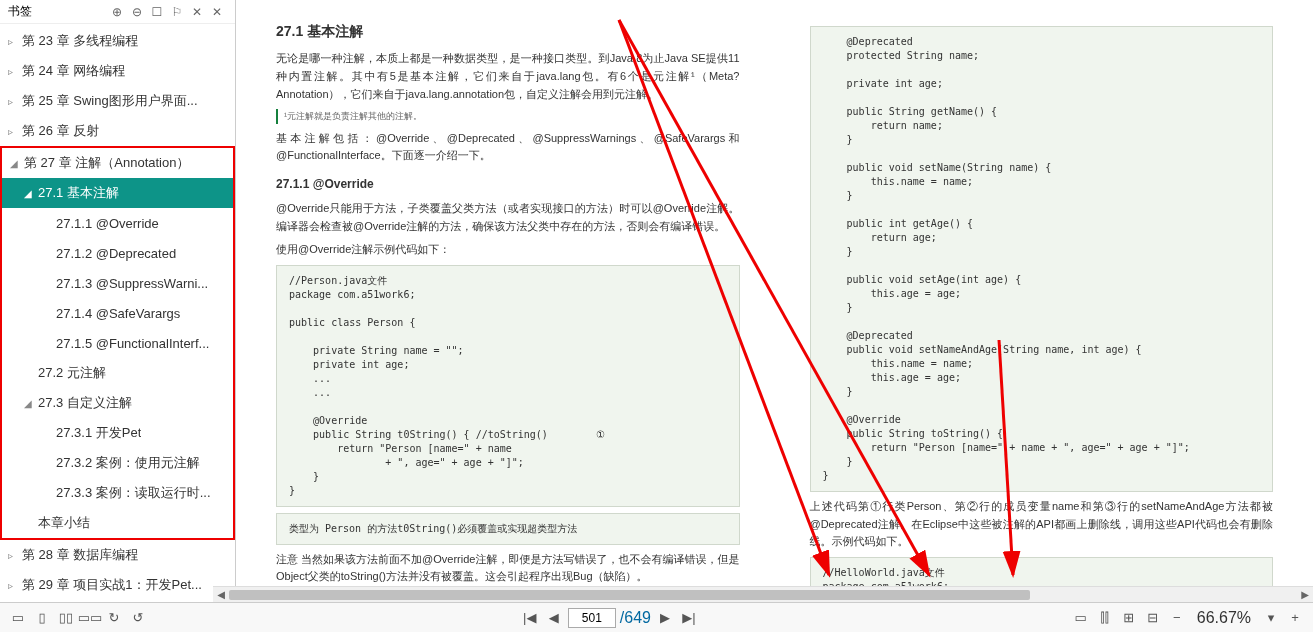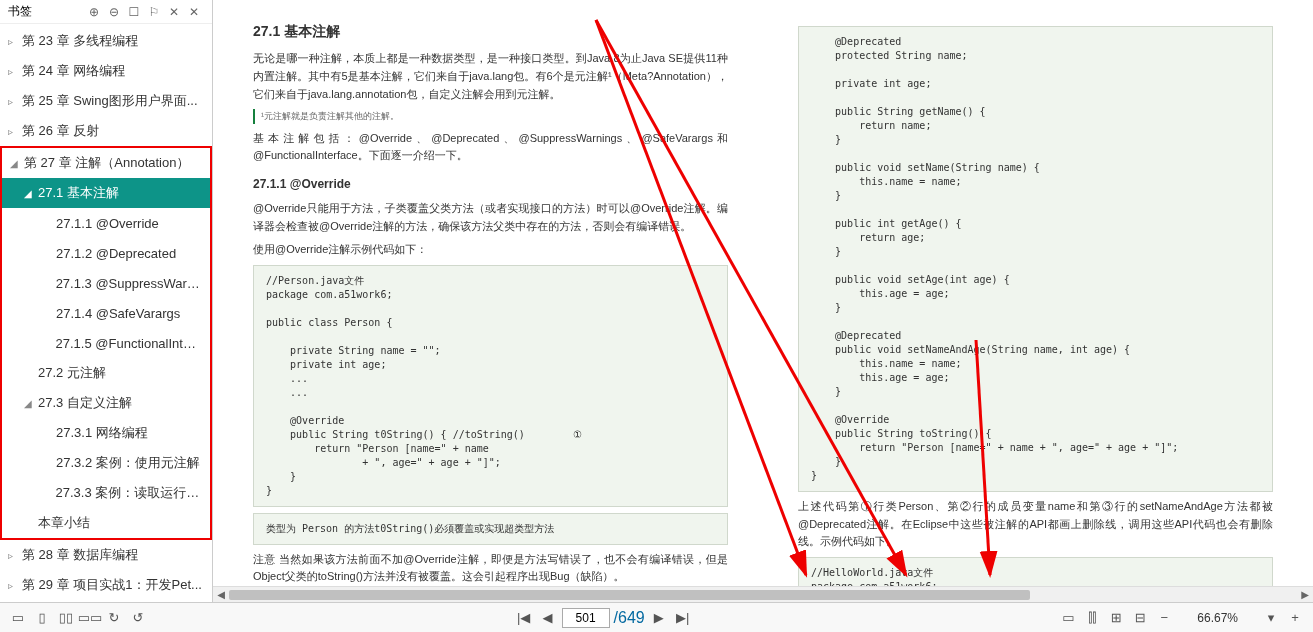--- a/index.html
+++ b/index.html
@@ -1,18 +1,18 @@
 <!DOCTYPE html>
 <html><head>
 <meta charset="utf-8">
 <style>
 * { margin: 0; padding: 0; box-sizing: border-box; }
 body { font-family: "Microsoft YaHei", sans-serif; font-size: 12px; background: #fff; width: 1313px; height: 632px; overflow: hidden; position: relative; }
 .container { display: flex; height: 602px; }
-.sidebar { width: 213px; border-right: 1px solid #ccc; display: flex; flex-direction: column; overflow: hidden; }
+.sidebar { width: 236px; border-right: 1px solid #ccc; display: flex; flex-direction: column; overflow: hidden; }
 .sidebar-header { display: flex; align-items: center; padding: 4px 8px; border-bottom: 1px solid #eee; height: 24px; }
 .sidebar-header .title { flex: 1; font-size: 12px; }
 .sidebar-header .icon { width: 16px; height: 16px; margin: 0 2px; color: #666; display: flex; align-items: center; justify-content: center; cursor: pointer; }
 .bookmark-tree { flex: 1; overflow-y: auto; padding-top: 2px; }
 .tree-item { display: flex; align-items: center; padding: 5px 8px; font-size: 13px; color: #333; cursor: pointer; white-space: nowrap; overflow: hidden; text-overflow: ellipsis; height: 30px; }
 .tree-item.selected { background: #0d9488; color: #fff; }
 .tree-item .chevron { width: 10px; margin-right: 4px; font-size: 10px; color: #888; }
 .tree-item.selected .chevron { color: #fff; }
 .tree-item .lbl { overflow: hidden; text-overflow: ellipsis; }
 .red-box { border: 2px solid #e00; }
@@ -27,21 +27,21 @@
 .page p { margin-bottom: 6px; text-align: justify; }
 .code-block { background: #f0f5ee; border: 1px solid #d0d8cc; padding: 8px 12px; font-family: monospace; font-size: 10px; line-height: 1.4; margin: 6px 0; white-space: pre; overflow: hidden; }
 .footnote { font-size: 9px; color: #666; margin: 6px 0; border-left: 2px solid #15803d; padding-left: 6px; }
 
 .footer { height: 30px; border-top: 1px solid #ccc; display: flex; align-items: center; padding: 0 8px; background: #f8f8f8; }
 .footer .left-icons, .footer .right-icons { display: flex; align-items: center; gap: 4px; }
 .footer .icon { width: 20px; height: 20px; display: flex; align-items: center; justify-content: center; color: #555; cursor: pointer; font-size: 13px; }
 .footer .pager { flex: 1; display: flex; align-items: center; justify-content: center; gap: 4px; }
 .footer input { width: 48px; height: 20px; text-align: center; border: 1px solid #aaa; font-size: 12px; }
 .footer .page-total { font-size: 16px; color: #0369a1; }
-.footer .zoom { font-size: 12px; color: #333; margin: 0 19px; }
+.footer .zoom { font-size: 16px; color: #333; margin: 0 6px; }
 .scrollbar-h { position: absolute; bottom: 30px; left: 213px; right: 0; height: 16px; background: #f0f0f0; border-top: 1px solid #ddd; display: flex; align-items: center; }
 .scrollbar-h .arrow { width: 16px; height: 14px; display: flex; align-items: center; justify-content: center; font-size: 10px; color: #666; cursor: pointer; }
 .scrollbar-h .track { flex: 1; height: 14px; position: relative; }
 .scrollbar-h .thumb { height: 10px; background: #c0c0c0; border-radius: 2px; margin-top: 2px; width: 75%; }
 svg.arrow-svg { position: absolute; top: 0; left: 213px; width: 1100px; height: 602px; pointer-events: none; }
 </style>
 </head>
 <body>
 
 <div class="container">
@@ -104,21 +104,21 @@
           <div class="tree-item indent-1">
             <span class="chevron"></span>
             <span class="lbl">27.2   元注解</span>
           </div>
           <div class="tree-item indent-1">
             <span class="chevron">◢</span>
             <span class="lbl">27.3   自定义注解</span>
           </div>
           <div class="tree-item indent-2">
             <span class="chevron"></span>
-            <span class="lbl">27.3.1   网络编程</span>
+            <span class="lbl">27.3.1   开发Pet</span>
           </div>
           <div class="tree-item indent-2">
             <span class="chevron"></span>
             <span class="lbl">27.3.2   案例：使用元注解</span>
           </div>
           <div class="tree-item indent-2">
             <span class="chevron"></span>
             <span class="lbl">27.3.3   案例：读取运行时...</span>
           </div>
           <div class="tree-item indent-1">

